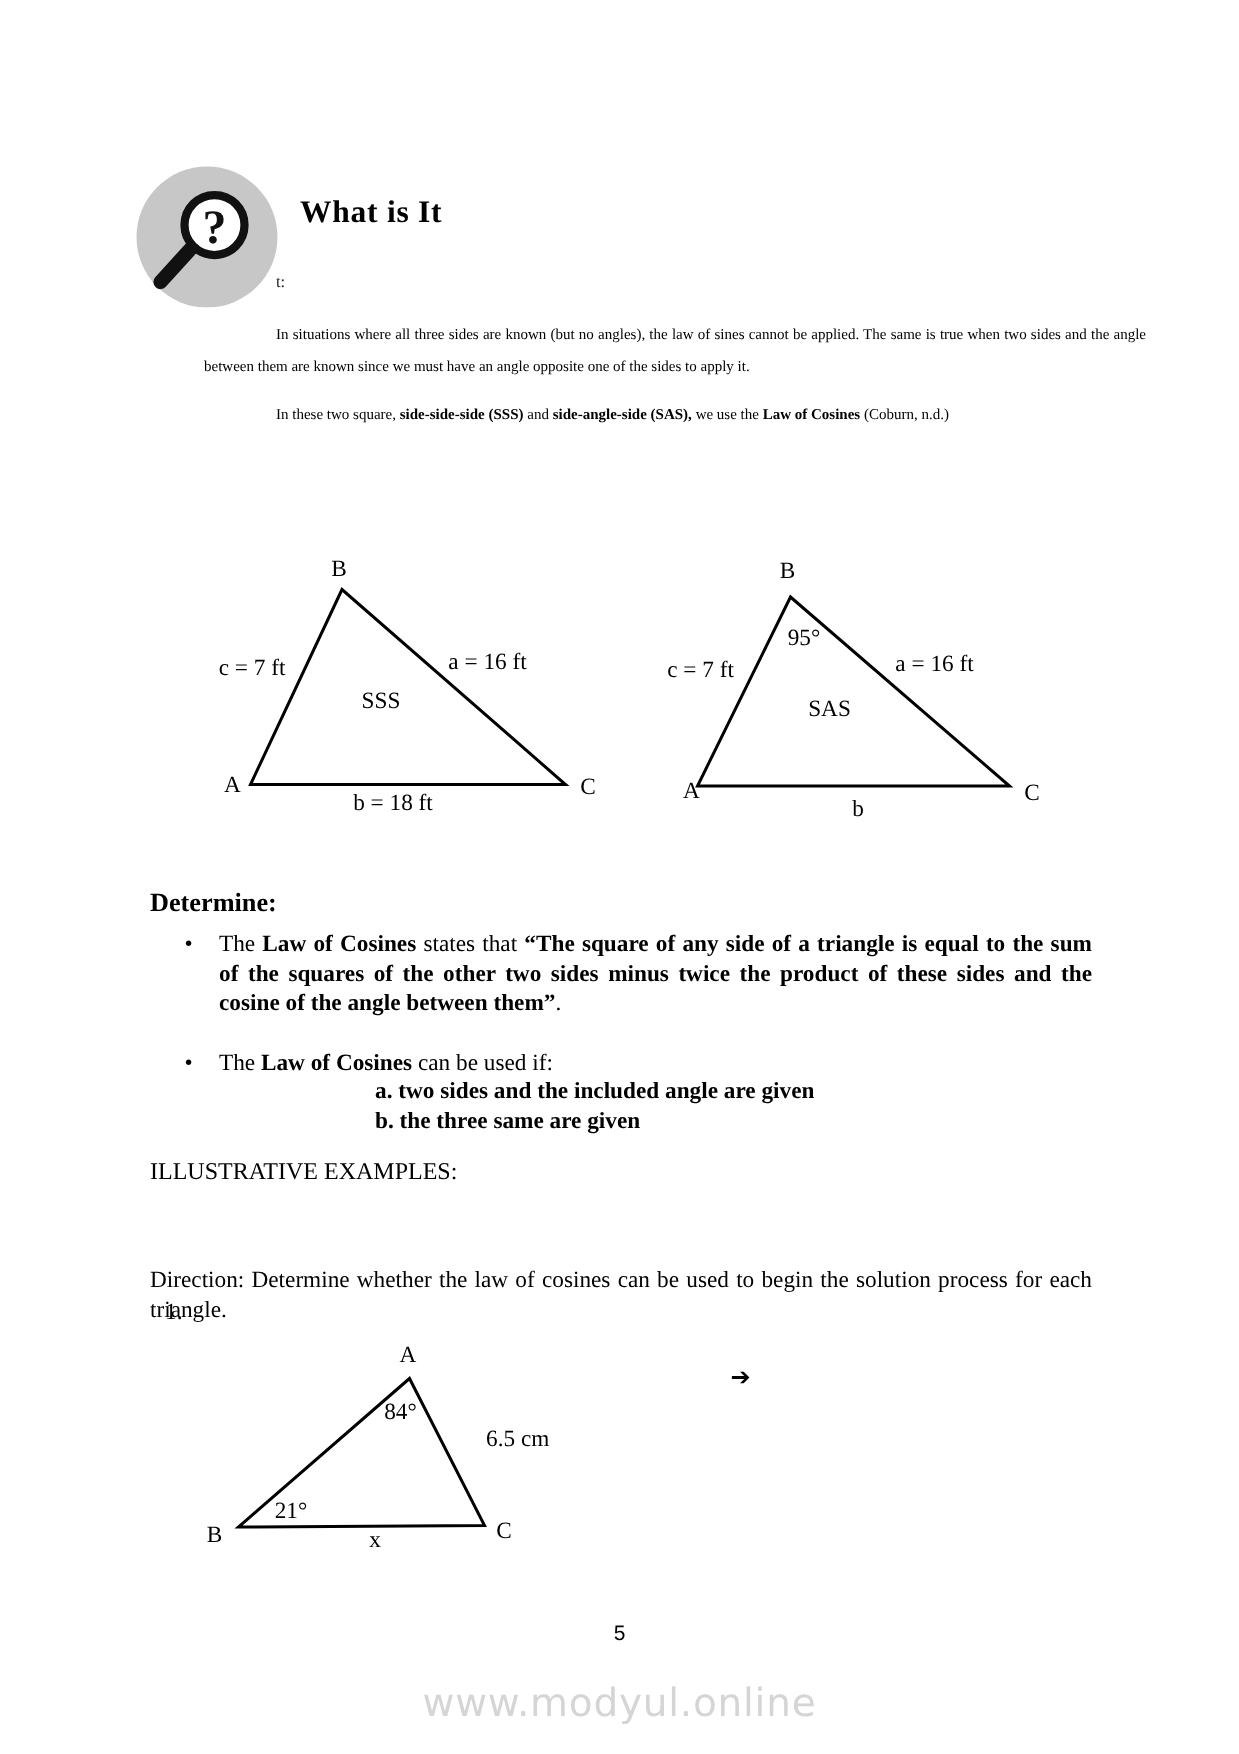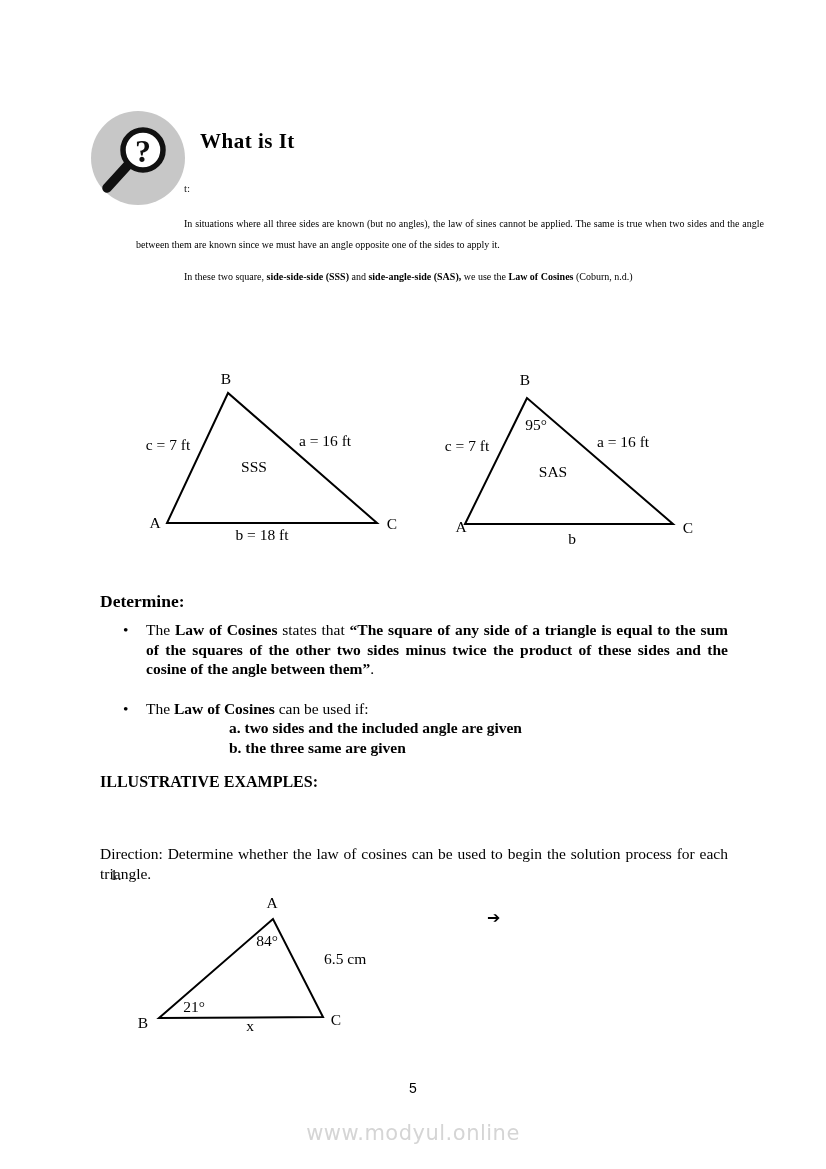--- a/index.html
+++ b/index.html
@@ -33,39 +33,39 @@
   .sas-box { left: 440px; top: 362px; }
   .ex1-box { left: 130px; top: 895px; }
 
   
   .remember-h { left: 100px; top: 591px; font-size: 17.5px; font-weight: bold; }
   .bullets { left: 100px; top: 620px; width: 628px; font-size: 15.5px; line-height: 19.5px; }
   .bullet-row { display: flex; }
   .bullet-row + .bullet-row { margin-top: 20px; }
   .bullet-marker { width: 23px; padding-left: 23px; flex: none; }
   .bullet-body { flex: 1; text-align: justify; }
-  .sublist { margin-left: 83px; font-weight: bold; text-align: left; }
+  .sublist { margin-left: 104px; font-weight: bold; text-align: left; }
 
   
-  .examples-h { left: 100px; top: 773px; font-size: 16px; font-weight: bold; }
+  .examples-h { left: 100px; top: 773px; font-size: 16px; font-weight: normal; }
   .direction { left: 100px; top: 844px; width: 628px; font-size: 15.5px; line-height: 19.5px; text-align: justify; }
   .item-number { left: 110px; top: 866px; font-size: 15.5px; }
 
   
   .note { left: 487px; top: 908px; width: 226px; display: flex; font-size: 15.5px; line-height: 19.3px; }
   .note-arrow { flex: none; width: 25px; font-weight: bold; font-size: 16px; font-family: "DejaVu Sans", sans-serif; }
   .note-text { flex: 1; text-align: justify; }
 
   b, .b { font-weight: bold; font-family: Liberation Serif, serif; }
 
   
   .page-number { left: 0; right: 0; top: 1080px; text-align: center; font-size: 14px; font-family: "Liberation Sans", sans-serif; }
   .watermark {
     left: 0; right: 0; top: 1121px; text-align: center;
-    font-size: 21px; letter-spacing: .5px;
+    font-size: 26px; letter-spacing: .5px;
     color: #d5d5d5; font-family: "DejaVu Sans", "Liberation Sans", sans-serif;
   }
 </style>
 </head>
 <body>
 
 <div class="page">
 
   <div class="abs hdr-icon">
     <svg width="96" height="96" viewBox="0 0 96 96">

